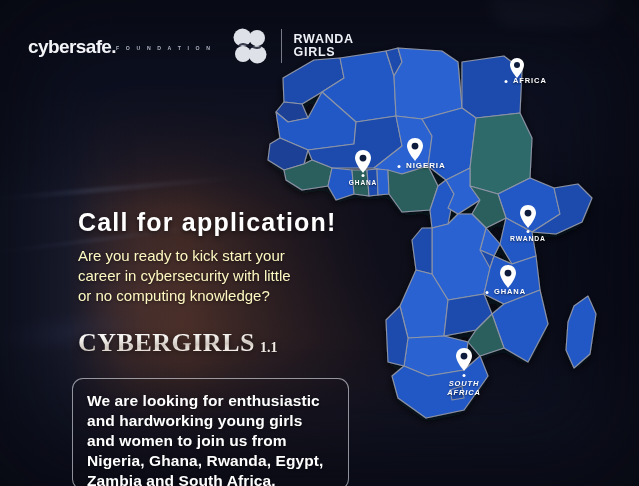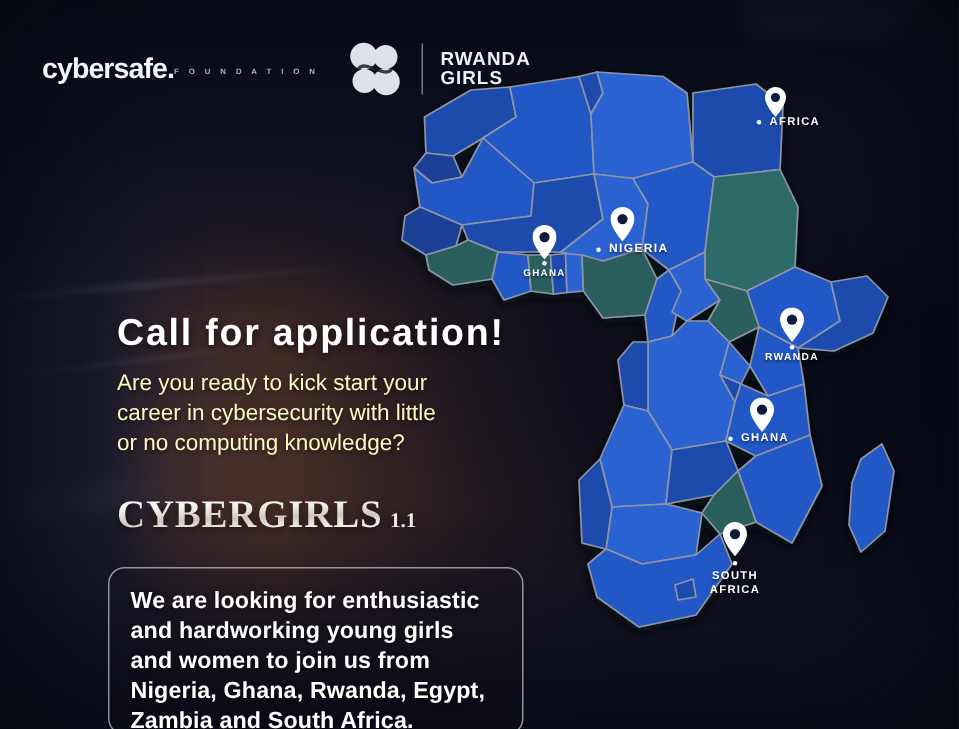--- a/index.html
+++ b/index.html
@@ -255,21 +255,21 @@
     <span class="glyph" style="top:0;">
       <svg width="16" height="23" viewBox="0 0 14 20">
           <path d="M7 0C3.1 0 0 3.1 0 7c0 5.2 7 13 7 13s7-7.8 7-13c0-3.9-3.1-7-7-7z" fill="#fff"></path>
           <circle cx="7" cy="7" r="3" fill="#0d1b3d"></circle>
         </svg>
     </span>
     <span class="dot" style="top:26px;left:-12px;"></span>
     <span class="lbl" style="top:22px;left:-5px;font-size:7.5px;">GHANA</span>
   </div>
 
-  <div class="pin" style="left:481px;top:348px;width:18px;height:50px;">
+  <div class="pin" style="left:455px;top:348px;width:18px;height:50px;font-style:italic;">
     <span class="glyph" style="top:0;">
       <svg width="16" height="23" viewBox="0 0 14 20">
           <path d="M7 0C3.1 0 0 3.1 0 7c0 5.2 7 13 7 13s7-7.8 7-13c0-3.9-3.1-7-7-7z" fill="#fff"></path>
           <circle cx="7" cy="7" r="3" fill="#0d1b3d"></circle>
         </svg>
     </span>
     <span class="dot" style="top:26px;"></span>
     <span class="lbl" style="top:31px;left:50%;transform:translateX(-50%);font-size:7.5px;">SOUTH</span>
     <span class="lbl" style="top:40px;left:50%;transform:translateX(-50%);font-size:7.5px;">AFRICA</span>
   </div>

